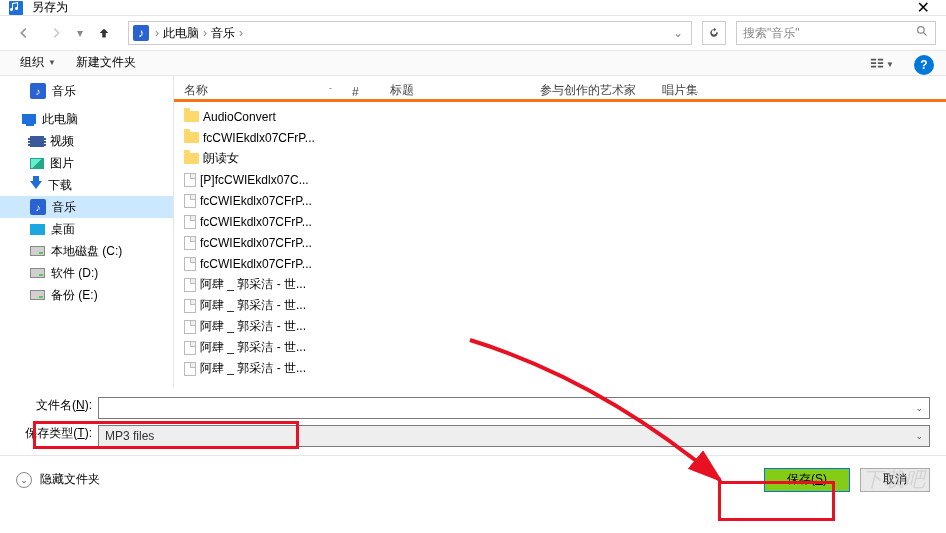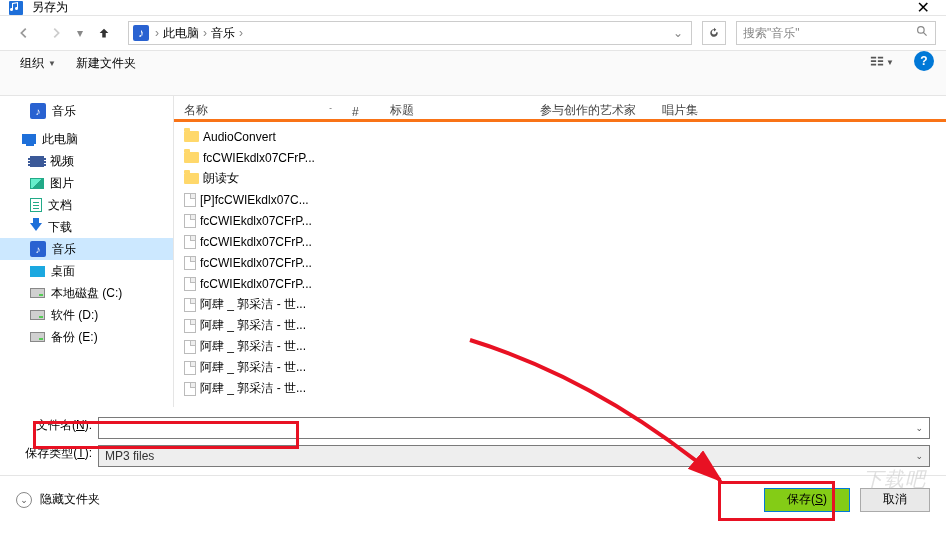--- a/index.html
+++ b/index.html
@@ -21,21 +21,21 @@
 .addressbar .music-icon { width: 16px; height: 16px; margin-right: 4px; }
 .addressbar .crumb { padding: 0 2px; }
 .addressbar .sep { color: #888; padding: 0 2px; }
 .addressbar .spacer { flex: 1; }
 .addressbar .addr-caret { color: #888; padding: 0 4px; }
 .refreshbtn { width: 24px; height: 24px; border: 1px solid #ccc; display: inline-flex; align-items: center; justify-content: center; margin-right: 6px; }
 .searchbox { width: 200px; height: 24px; border: 1px solid #ccc; display: flex; align-items: center; padding: 0 6px; color: #888; }
 .searchbox .spacer { flex: 1; }
 
 
-.toolbar { height: 46px; border-top: 1px solid #e5e5e5; border-bottom: 1px solid #e5e5e5; background: #fafafa; display: flex; align-items: flex-start; padding: 0 12px; gap: 4px; }
+.toolbar { height: 26px; border-top: 1px solid #e5e5e5; border-bottom: 1px solid #e5e5e5; background: #fafafa; display: flex; align-items: flex-end; padding: 0 12px; gap: 4px; }
 .toolbar .tb-btn { padding: 4px 8px; display: inline-flex; align-items: center; gap: 4px; }
 .toolbar .tb-btn .caret { font-size: 8px; color: #555; }
 .toolbar .spacer { flex: 1; }
 .toolbar .view-btn { width: 36px; height: 22px; display: inline-flex; align-items: center; justify-content: center; gap: 2px; }
 .toolbar .help-btn { width: 20px; height: 20px; border-radius: 50%; background: #0078d7; color: #fff; display: inline-flex; align-items: center; justify-content: center; font-weight: bold; margin-left: 10px; }
 
 
 .mainarea { display: flex; height: 311px; }
 .sidebar { width: 173px; overflow-y: auto; padding: 4px 0; }
 .tree-item { display: flex; align-items: center; height: 22px; padding-left: 22px; gap: 6px; cursor: pointer; }
@@ -203,24 +203,20 @@
       </div>
     <div class="tree-item level1">
         <span class="ticon video"></span>
         <span>视频</span>
       </div>
     <div class="tree-item level1">
         <span class="ticon pictures"></span>
         <span>图片</span>
       </div>
     <div class="tree-item level1">
-        <span class="ticon docs"></span>
-        <span>文档</span>
-      </div>
-    <div class="tree-item level1">
         <span class="ticon down"></span>
         <span>下载</span>
       </div>
     <div class="tree-item level1 selected">
         <span class="ticon music"></span>
         <span>音乐</span>
       </div>
     <div class="tree-item level1">
         <span class="ticon desktop"></span>
         <span>桌面</span>

